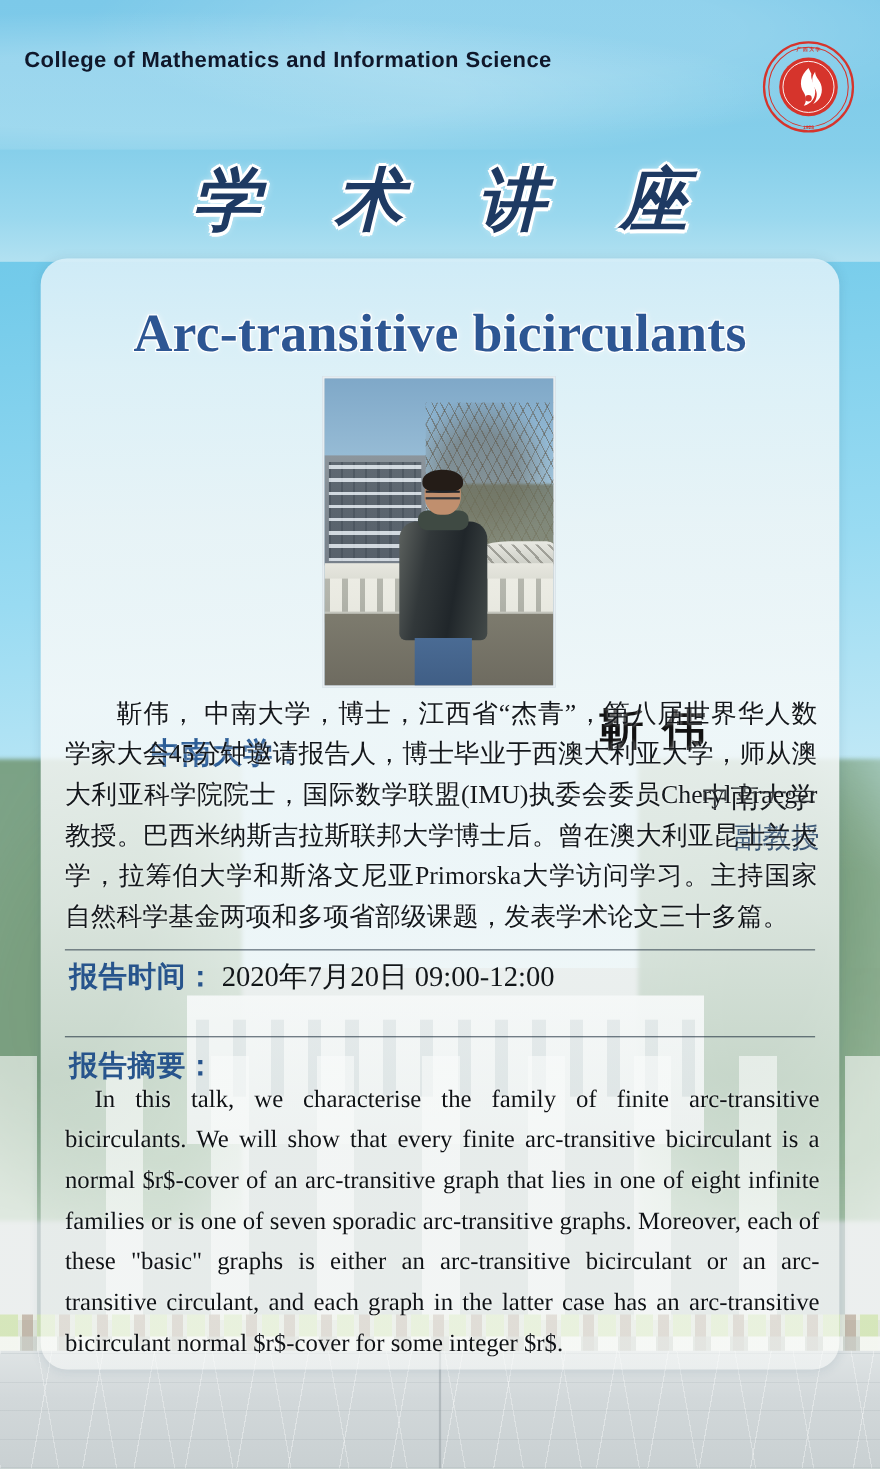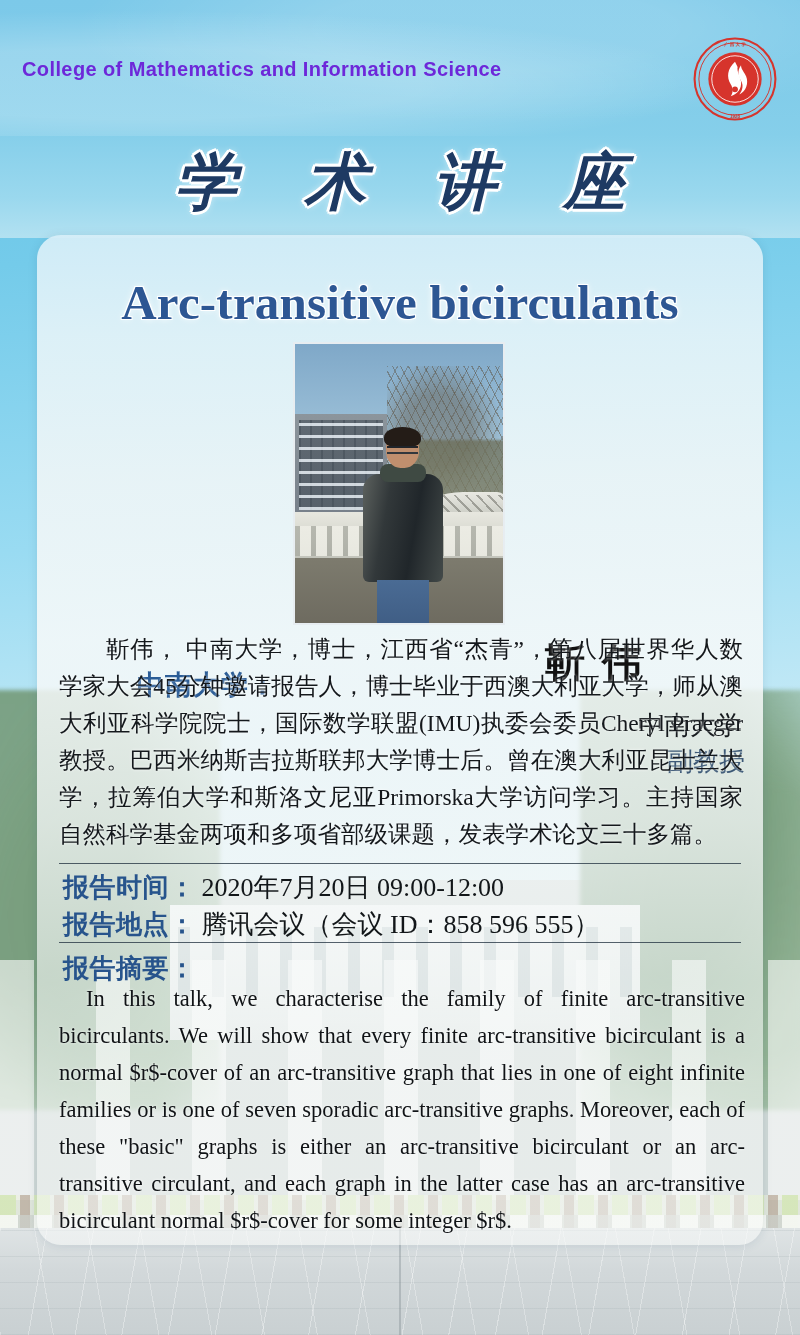--- a/index.html
+++ b/index.html
@@ -137,23 +137,23 @@
     font-weight: 700;
     color: #1c3c66;
     letter-spacing: 2px;
     line-height: 1.08;
     white-space: nowrap;
   }
   .school-en {
     font-family: "Liberation Sans", "DejaVu Sans", sans-serif;
     font-size: 20px;
     font-weight: 700;
-    color: #6d28d9;
+    color: #0f172a;
     letter-spacing: .4px;
-    margin-top: 16px;
+    margin-top: 2px;
     white-space: nowrap;
   }
 
   
   .seal {
     position: absolute;
     right: 22px; top: 36px;
     width: 86px; height: 86px;
     z-index: 3;
   }
@@ -499,23 +499,20 @@
     <div class="speaker-rank">副教授</div>
 
     <div class="bio">靳伟， 中南大学，博士，江西省“杰青”，第八届世界华人数学家大会45分钟邀请报告人，博士毕业于西澳大利亚大学，师从澳大利亚科学院院士，国际数学联盟(IMU)执委会委员Cheryl Praeger 教授。巴西米纳斯吉拉斯联邦大学博士后。曾在澳大利亚昆士兰大学，拉筹伯大学和斯洛文尼亚Primorska大学访问学习。主持国家自然科学基金两项和多项省部级课题，发表学术论文三十多篇。</div>
 
     <div class="rule rule-top"></div>
 
     <div class="info-row time">
       <span class="info-label">报告时间：</span><span class="info-value">2020年7月20日  09:00-12:00</span>
     </div>
 
-    <div class="info-row place">
-      <span class="info-label">报告地点：</span><span class="info-value">腾讯会议（会议 ID：858 596 555）</span>
-    </div>
 
     <div class="rule rule-bottom"></div>
 
     <div class="abstract-label">报告摘要：</div>
     <div class="abstract-body">In this talk,  we characterise  the family of finite arc-transitive bicirculants. We will show that every finite  arc-transitive  bicirculant is a normal $r$-cover of an arc-transitive graph that lies in one of  eight infinite families or is one of seven sporadic arc-transitive graphs. Moreover, each of these "basic" graphs  is either an arc-transitive bicirculant or an arc-transitive circulant, and  each graph in the latter case has an arc-transitive bicirculant normal $r$-cover for some integer $r$.</div>
 
   </div>
 </div>
 
 </body></html>

